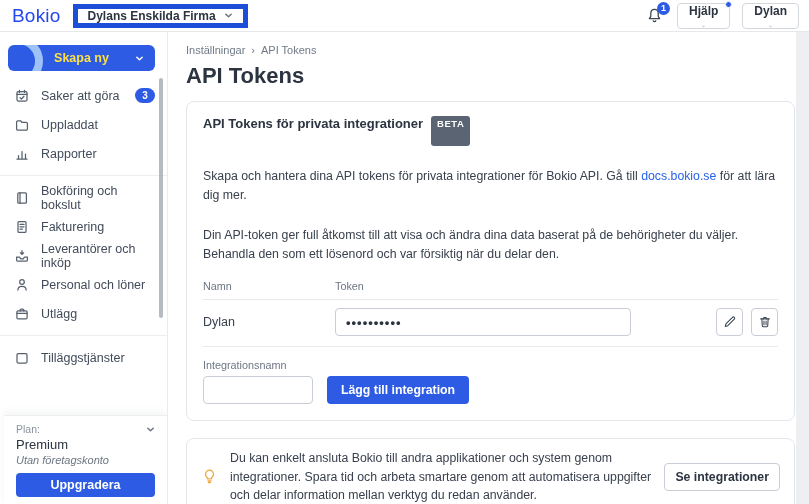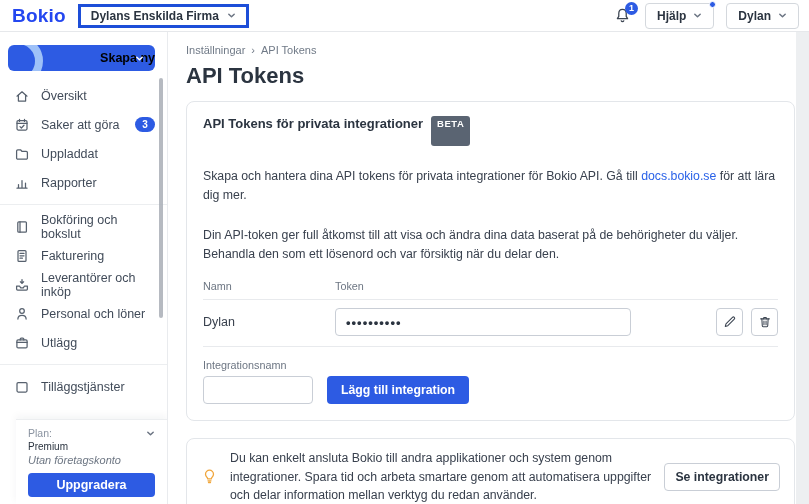--- a/index.html
+++ b/index.html
@@ -3,43 +3,43 @@
 <meta charset="utf-8">
 <style>
   :root{
     --primary:#2d5be3; --logo:#2447f0; --link:#2a62e8; --beta:#5a6472;
     --bulb:#f0a63c; --border:#e3e6ea; --text:#39414e; --heading:#2b3440;
     --muted:#6d7683; --icon:#57616e; --arc:#9ec1f8;
   }
   *{box-sizing:border-box;margin:0;padding:0;font-family:"Liberation Sans",sans-serif;}
   html,body{width:809px;height:504px;overflow:hidden;background:#fff;}
   .topbar{height:32px;display:flex;align-items:center;border-bottom:1px solid #e6e8eb;padding:0 10px;background:#fff;}
-  .logo{font-size:19px;font-weight:bold;color:var(--logo);letter-spacing:.2px;margin:0 12px 0 2px;}
-  .company-btn{display:flex;align-items:center;gap:8px;height:24px;padding:0 10px;border:3px solid #1d4ed8;border-radius:0;background:#fff;font-size:12px;font-weight:600;color:var(--heading);cursor:pointer;}
+  .logo{font-size:19px;font-weight:normal;color:var(--logo);letter-spacing:.2px;margin:0 12px 0 2px;}
+  .company-btn{display:flex;align-items:center;gap:8px;height:24px;padding:0 10px;border:5px solid #1d4ed8;border-radius:0;background:#fff;font-size:12px;font-weight:600;color:var(--heading);cursor:pointer;}
   .topbar-right{margin-left:auto;display:flex;align-items:center;gap:12px;}
   .bell-wrap{position:relative;width:20px;height:20px;display:flex;align-items:center;justify-content:center;cursor:pointer;}
   .bell-badge{position:absolute;top:-4px;right:-5px;min-width:13px;height:13px;border-radius:7px;background:var(--primary);color:#fff;font-size:9px;font-weight:bold;display:flex;align-items:center;justify-content:center;padding:0 3px;}
-  .tb-btn{position:relative;display:flex;align-items:center;gap:7px;height:26px;padding:0 11px;border:1px solid #d4d8dd;border-radius:4px;background:#fff;font-size:12px;font-weight:600;color:var(--heading);cursor:pointer;}
+  .tb-btn{position:relative;display:flex;align-items:center;gap:7px;height:26px;padding:0 11px;border:1px solid #d4d8dd;border-radius:4px;background:#fff;font-size:12px;font-weight:600;color:var(--heading);cursor:pointer;flex-direction:column;}
   .notif-dot{position:absolute;top:-3px;right:-3px;width:7px;height:7px;border-radius:50%;background:var(--primary);border:1px solid #fff;}
   .chev{width:9px;height:9px;fill:none;stroke:#6b7482;stroke-width:1.6;stroke-linecap:round;stroke-linejoin:round;}
   .app{display:flex;height:472px;}
   
   .sidebar{position:relative;width:168px;background:#fff;border-right:1px solid #e9ebee;flex:none;overflow:hidden;}
-  .create-btn{position:relative;overflow:hidden;margin:13px 12px 0 8px;width:147px;height:26px;border:none;border-radius:6px;background:var(--primary);color:#000000;font-size:12.5px;font-weight:bold;cursor:pointer;display:flex;align-items:center;justify-content:flex-end;}
+  .create-btn{position:relative;overflow:hidden;margin:13px 12px 0 8px;width:147px;height:26px;border:none;border-radius:6px;background:var(--primary);color:#fde047;font-size:12.5px;font-weight:bold;cursor:pointer;display:flex;align-items:center;justify-content:center;}
   .create-btn::before{content:"";position:absolute;left:-15px;bottom:-15px;width:34px;height:34px;border:8px solid var(--arc);border-radius:50%;}
   .create-btn .chev{position:absolute;right:11px;stroke:#fff;}
   .nav{margin-top:10px;}
   .nav-item{display:flex;align-items:center;gap:11px;height:29px;padding:0 12px 0 14px;font-size:12.5px;color:#414b59;cursor:pointer;}
   .nav-item svg{width:16px;height:16px;flex:none;fill:none;stroke:var(--icon);stroke-width:1.25;stroke-linecap:round;stroke-linejoin:round;}
   .nav-badge{margin-left:auto;min-width:20px;height:15px;border-radius:8px;background:var(--primary);color:#fff;font-size:10px;font-weight:bold;display:flex;align-items:center;justify-content:center;padding:0 5px;}
   .nav-divider{height:1px;background:#eceef0;margin:7px 0;}
   .sb-scroll{position:absolute;top:46px;right:4px;width:4px;height:240px;border-radius:2px;background:#a9aeb6;opacity:.85;}
-  .plan-panel{position:absolute;left:16px;right:0;bottom:0;background:#fff;border-top:1px solid #eceef0;box-shadow:0 -3px 8px rgba(20,30,50,.05);padding:7px 12px 7px 12px;}
+  .plan-panel{position:absolute;left:4px;right:0;bottom:0;background:#fff;border-top:1px solid #eceef0;box-shadow:0 -3px 8px rgba(20,30,50,.05);padding:7px 12px 7px 12px;}
   .plan-row{display:flex;align-items:center;justify-content:space-between;font-size:10.5px;color:#8a93a0;}
-  .plan-name{font-size:10px;color:var(--heading);margin-top:2px;}
+  .plan-name{font-size:13px;color:var(--heading);margin-top:2px;}
   .plan-sub{font-size:11px;font-style:italic;color:var(--muted);margin-top:2px;}
   .upgrade-btn{margin-top:7px;width:100%;height:24px;border:none;border-radius:4px;background:var(--primary);color:#fff;font-size:12.5px;font-weight:bold;cursor:pointer;}
   
   .main{position:relative;flex:1;background:#fff;padding:12px 14px 0 18px;}
   .gutter{position:absolute;top:0;right:0;bottom:0;width:13px;background:#edeff1;}
   .breadcrumb{font-size:11px;color:#707a87;display:flex;gap:6px;align-items:flex-end;}
   .breadcrumb .crumb{cursor:pointer;}
   h1{font-size:22px;font-weight:600;color:var(--heading);margin:7px 0 12px;}
   .card{background:#fff;border:1px solid var(--border);border-radius:8px;padding:14px 16px 16px;}
   .card-title-row{display:flex;gap:8px;}
@@ -106,27 +106,20 @@
     <button class="create-btn">
       <span>Skapa ny</span>
       <svg class="chev" viewBox="0 0 10 10">
           <polyline points="2,3.5 5,6.5 8,3.5"></polyline>
         </svg>
     </button>
 
     <div class="nav">
       <div class="nav-item">
         <svg viewBox="0 0 16 16">
-            <path d="M3 8.2 8 3.8l5 4.4"></path>
-            <path d="M4.4 7V13h7.2V7"></path>
-          </svg>
-        <span>Översikt</span>
-      </div>
-      <div class="nav-item">
-        <svg viewBox="0 0 16 16">
             <rect x="3" y="3.6" width="10" height="9.4" rx="1.2"></rect>
             <path d="M3 6.4h10M5.5 2.4v2M10.5 2.4v2"></path>
             <path d="M6 9.6l1.4 1.4 2.6-2.8"></path>
           </svg>
         <span>Saker att göra</span>
         <span class="nav-badge">3</span>
       </div>
       <div class="nav-item">
         <svg viewBox="0 0 16 16">
             <path d="M2.6 5a1.2 1.2 0 0 1 1.2-1.2h2.7l1.4 1.5h4.3A1.2 1.2 0 0 1 13.4 6.5V12a1.2 1.2 0 0 1-1.2 1.2H3.8A1.2 1.2 0 0 1 2.6 12Z"></path>

